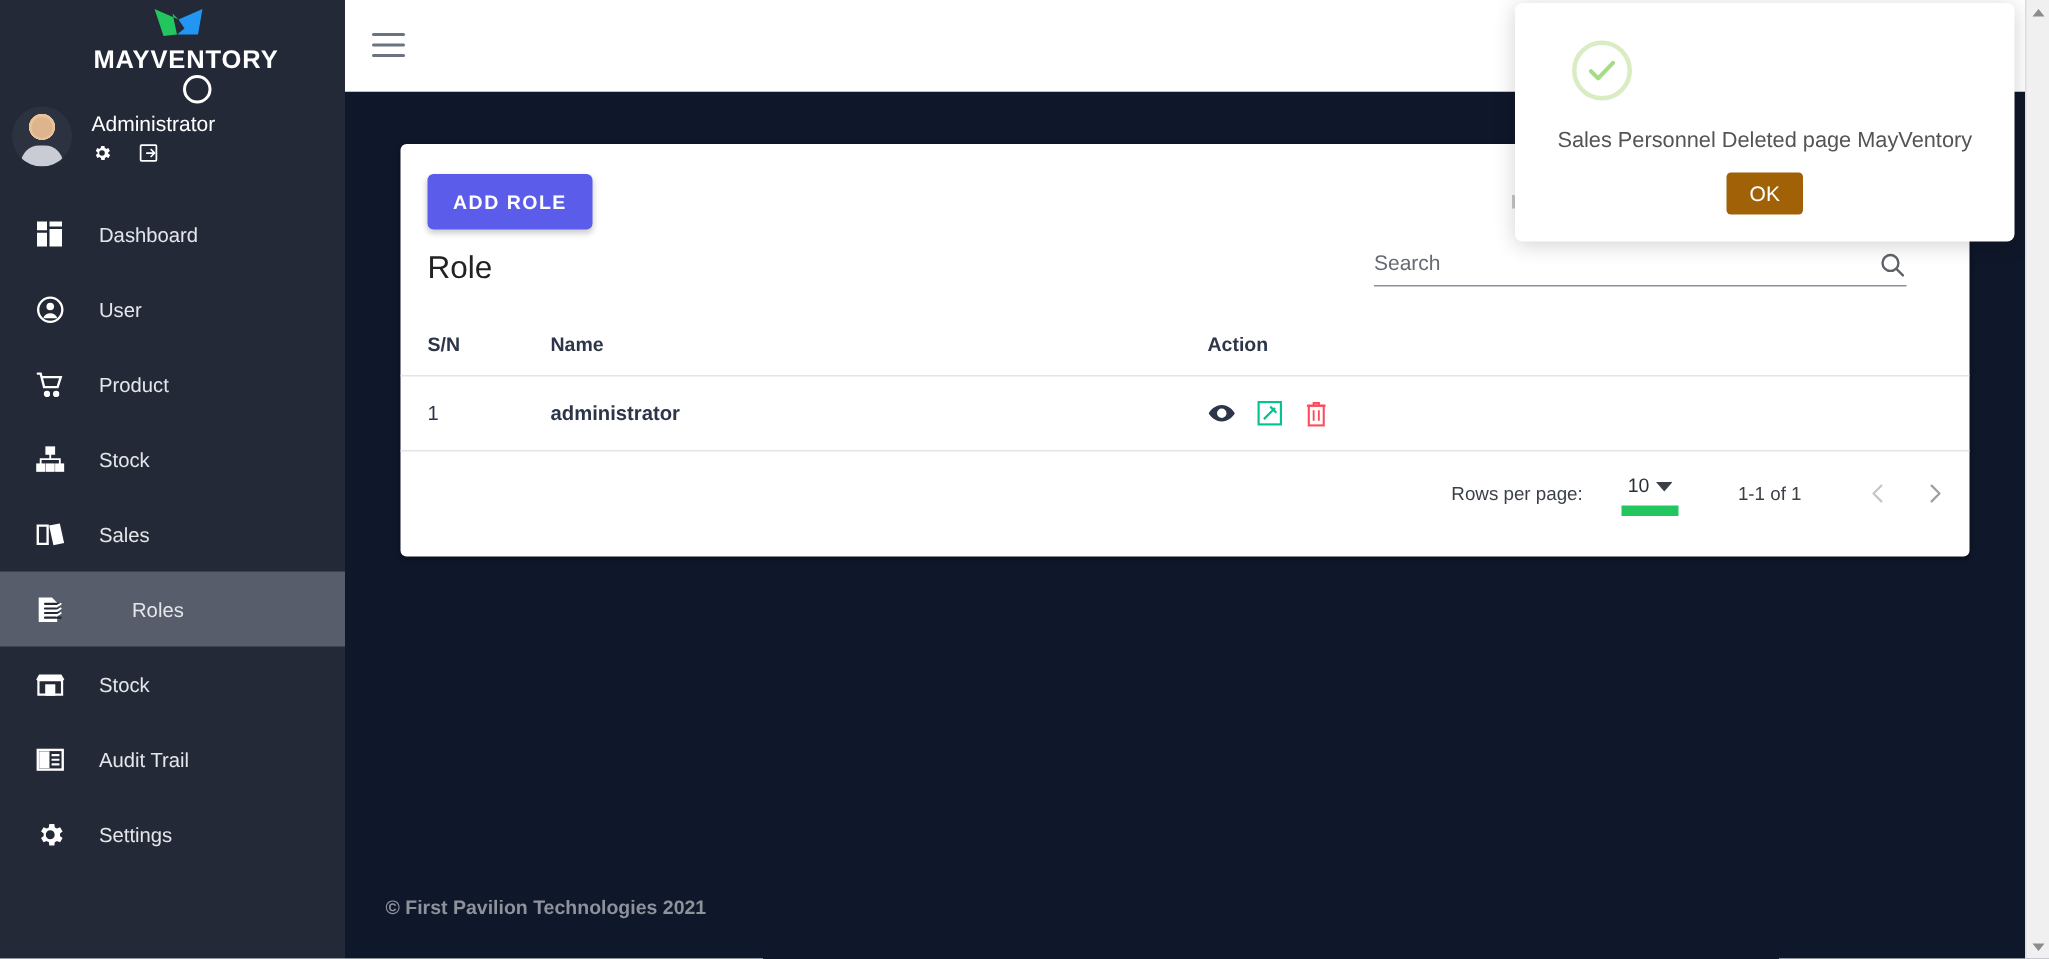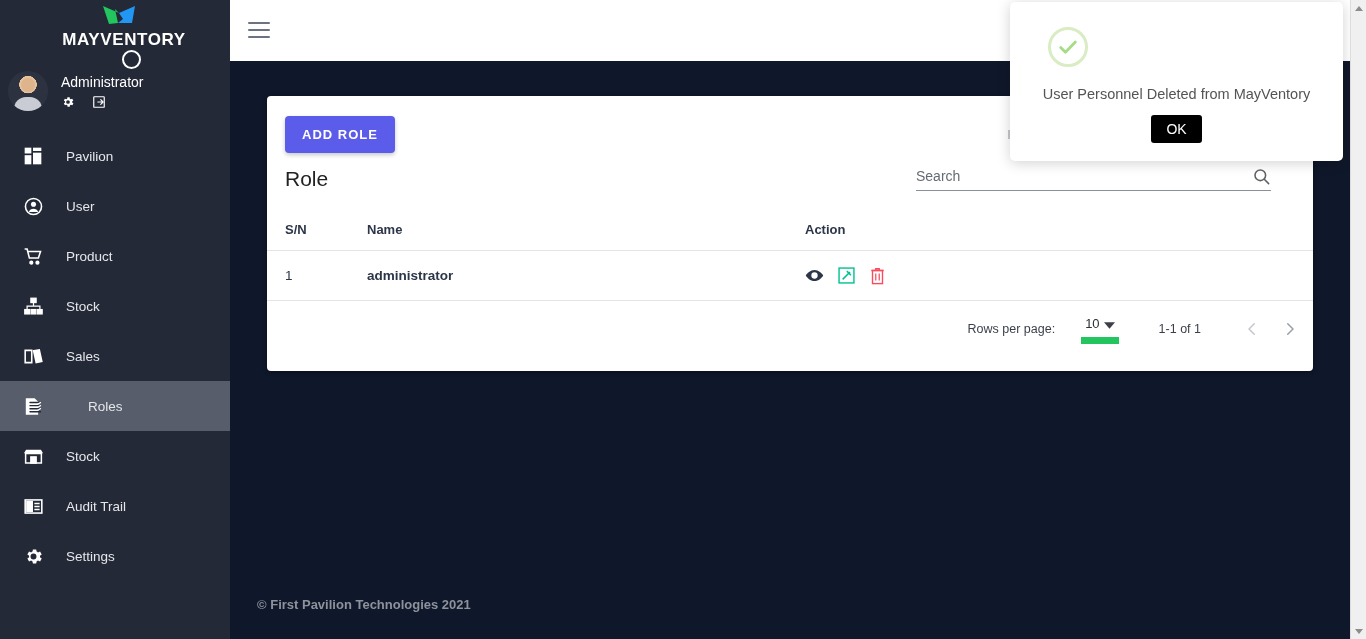--- a/index.html
+++ b/index.html
@@ -184,21 +184,21 @@
     border: 3px solid #d9ecc4;
     display: flex; align-items: center; justify-content: center;
     margin: 5px 0 0 18px;
   }
   .toast-msg {
     font-size: 14.5px; color: #545454;
     text-align: center; margin-top: 19px;
   }
   .toast-ok {
     display: block; margin: 13px auto 0 auto;
-    background: #000000; color: #ffffff;
+    background: #a16207; color: #ffffff;
     border: none; border-radius: 3px;
     font-family: "Liberation Sans", sans-serif;
     font-size: 14px; padding: 6px 15px; cursor: pointer;
   }
 
   
   .inner-hscroll {
     position: absolute; left: 1008px; top: 130px;
     width: 280px; height: 9px; background: #c6c8cc;
     z-index: 55;
@@ -262,21 +262,21 @@
 
       <div class="nav-item">
         <span class="nav-ico">
           <svg width="20" height="20" viewBox="0 0 24 24" fill="#ffffff">
             <rect x="2" y="2" width="8" height="7"></rect>
               <rect x="12" y="2" width="10" height="4"></rect>
             <rect x="12" y="8" width="10" height="14"></rect>
               <rect x="2" y="11" width="8" height="11"></rect>
           </svg>
         </span>
-        <span class="nav-label">Pavilion</span>
+        <span class="nav-label">Dashboard</span>
       </div>
 
       <div class="nav-item">
         <span class="nav-ico">
           <svg width="21" height="21" viewBox="0 0 24 24" fill="none" stroke="#ffffff" stroke-width="1.8">
             <circle cx="12" cy="12" r="9.2"></circle>
             <circle cx="12" cy="9.5" r="2.9" fill="#ffffff" stroke="none"></circle>
             <path d="M6.6 18.4c.9-2.6 3-3.8 5.4-3.8s4.5 1.2 5.4 3.8" fill="#ffffff" stroke="none"></path>
           </svg>
         </span>
@@ -461,21 +461,21 @@
   </main>
 
   <div class="inner-hscroll"></div>
 
   <div class="toast">
     <div class="toast-ico">
       <svg width="22" height="22" viewBox="0 0 24 24" fill="none" stroke="#a5dc86" stroke-width="3" stroke-linecap="round" stroke-linejoin="round">
         <path d="M4 12.5l5.2 5.2L20 6.5"></path>
       </svg>
     </div>
-    <div class="toast-msg">User Personnel Deleted from MayVentory</div>
+    <div class="toast-msg">Sales Personnel Deleted page MayVentory</div>
     <button class="toast-ok">OK</button>
   </div>
 
   <div class="vscroll">
     <div class="vscroll-arrow">
         <span class="tri up"></span>
       </div>
     <div class="vscroll-arrow bottom">
         <span class="tri down"></span>
       </div>

